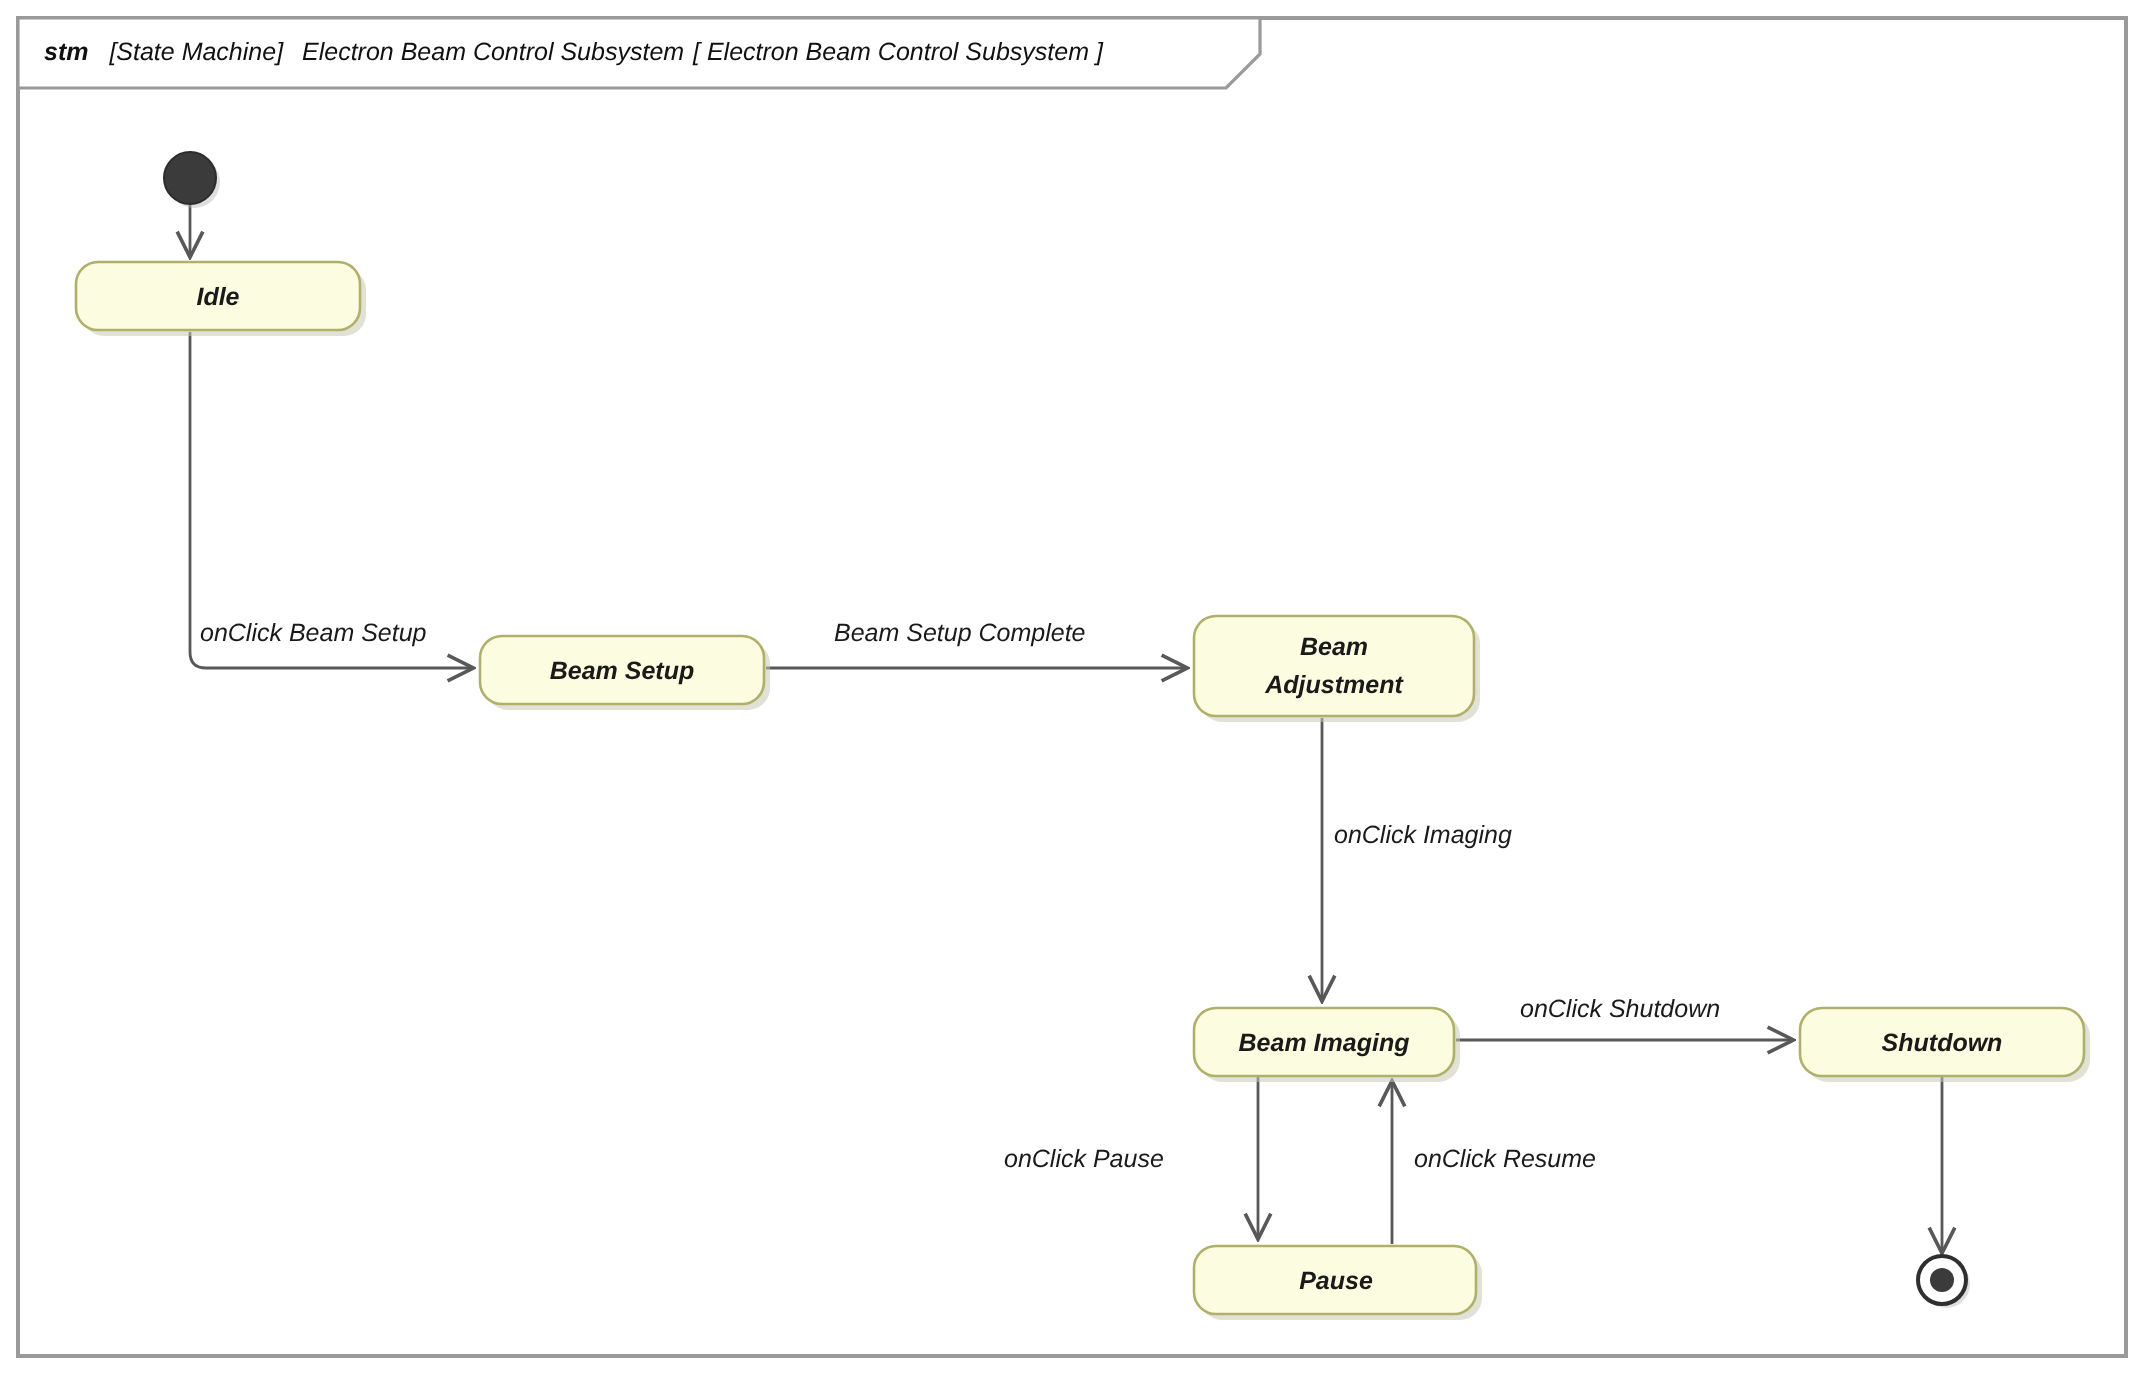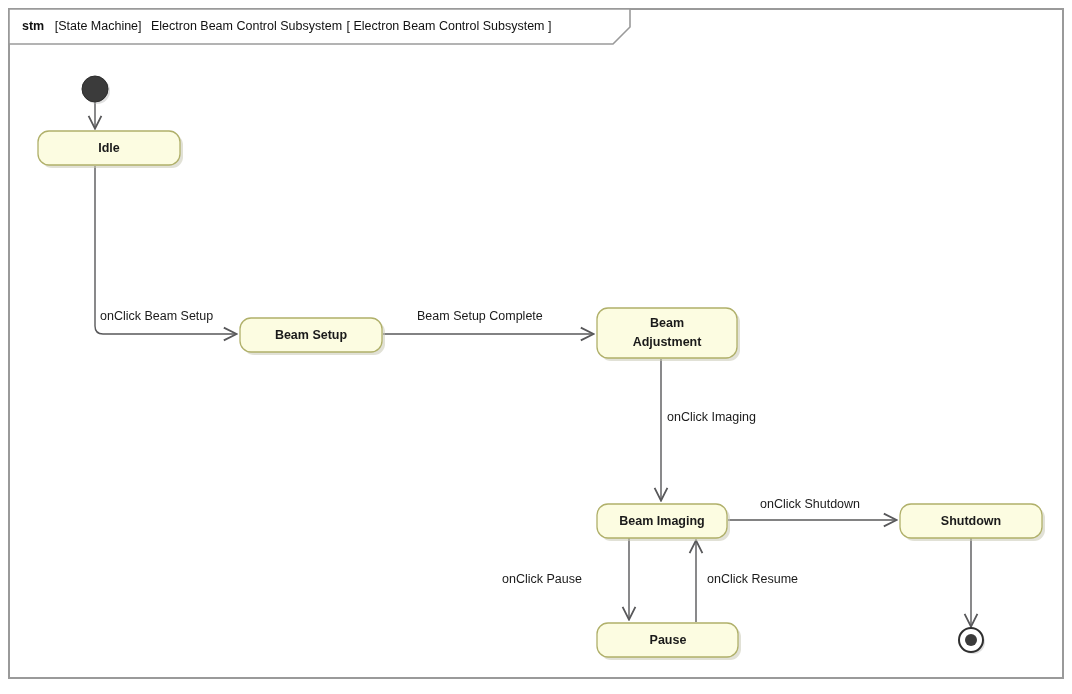--- a/index.html
+++ b/index.html
@@ -10,20 +10,21 @@
   body {
     width: 1072px;
     height: 694px;
     font-family: "Liberation Sans", sans-serif;
     overflow: hidden;
   }
   #diagram-root {
     position: relative;
     width: 1072px;
     height: 694px;
+    font-style: italic;
   }
   svg#stm-canvas {
     position: absolute;
     top: 0;
     left: 0;
     width: 1072px;
     height: 694px;
     display: block;
   }
   .frame-rect {

